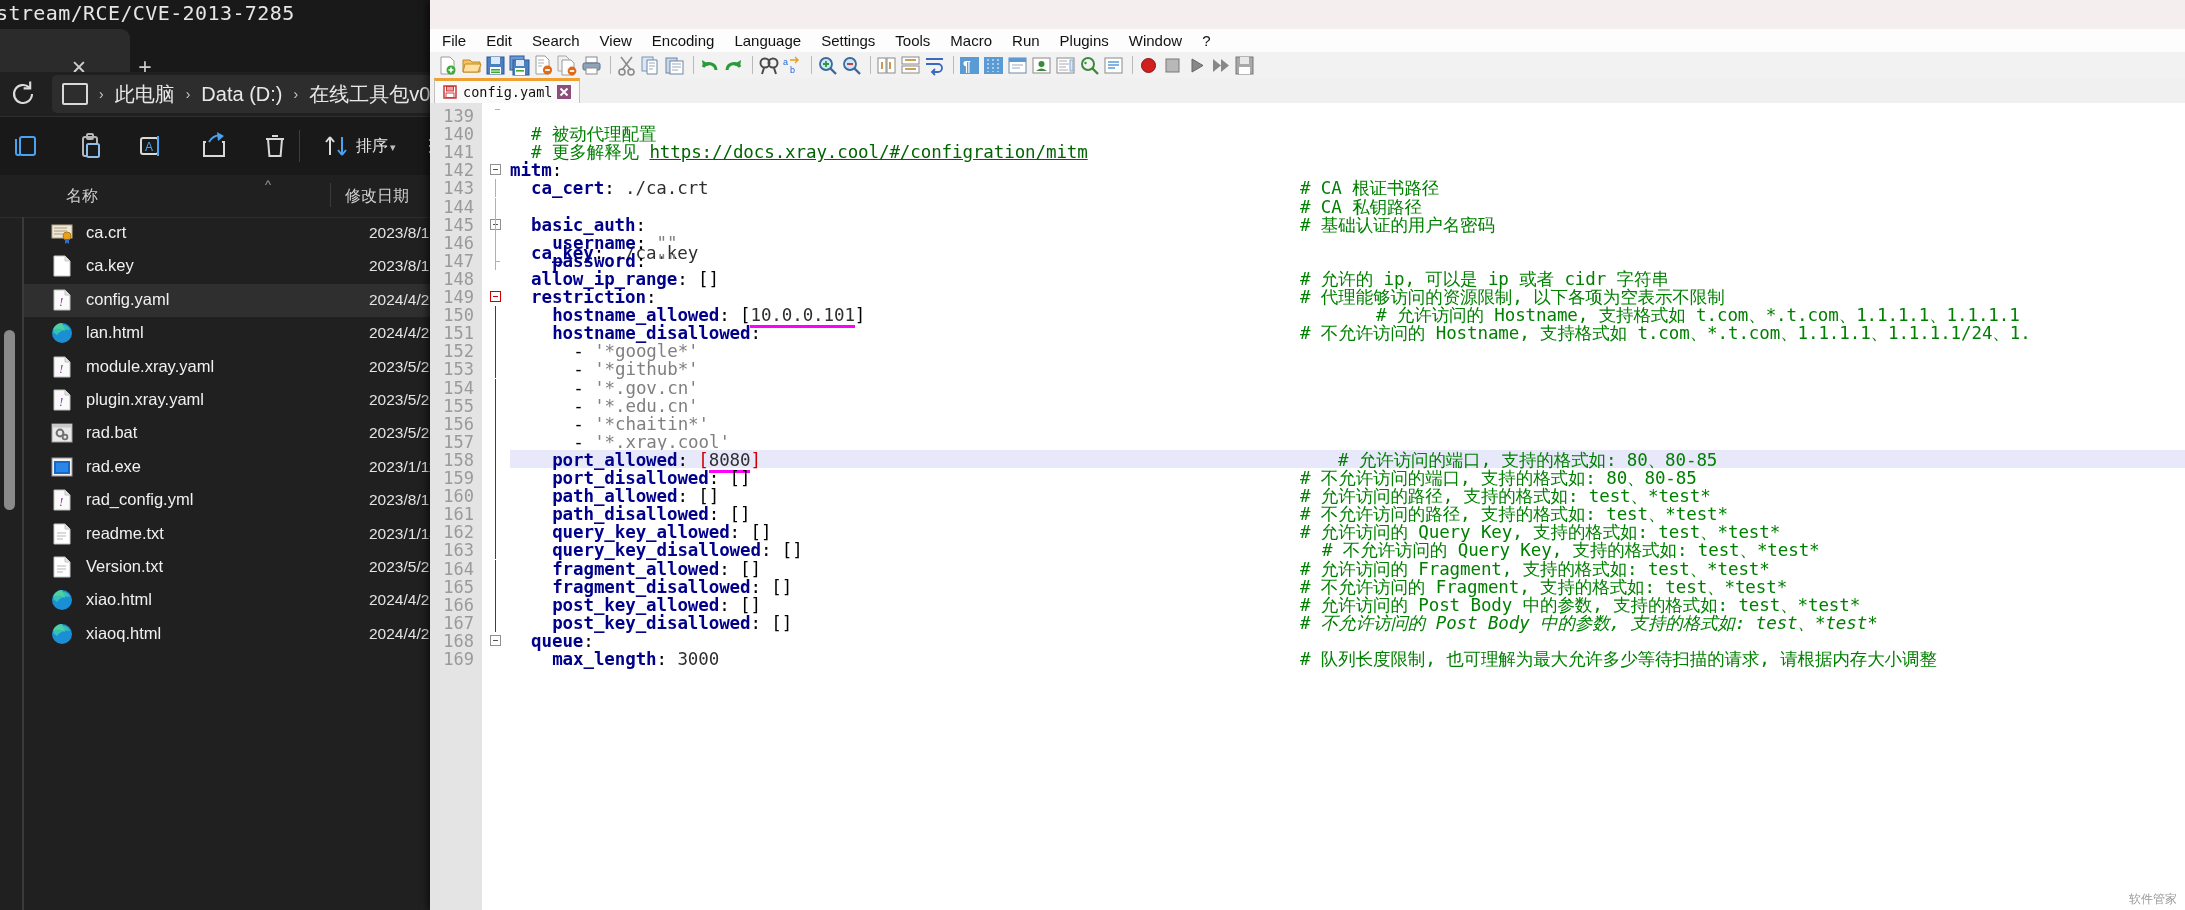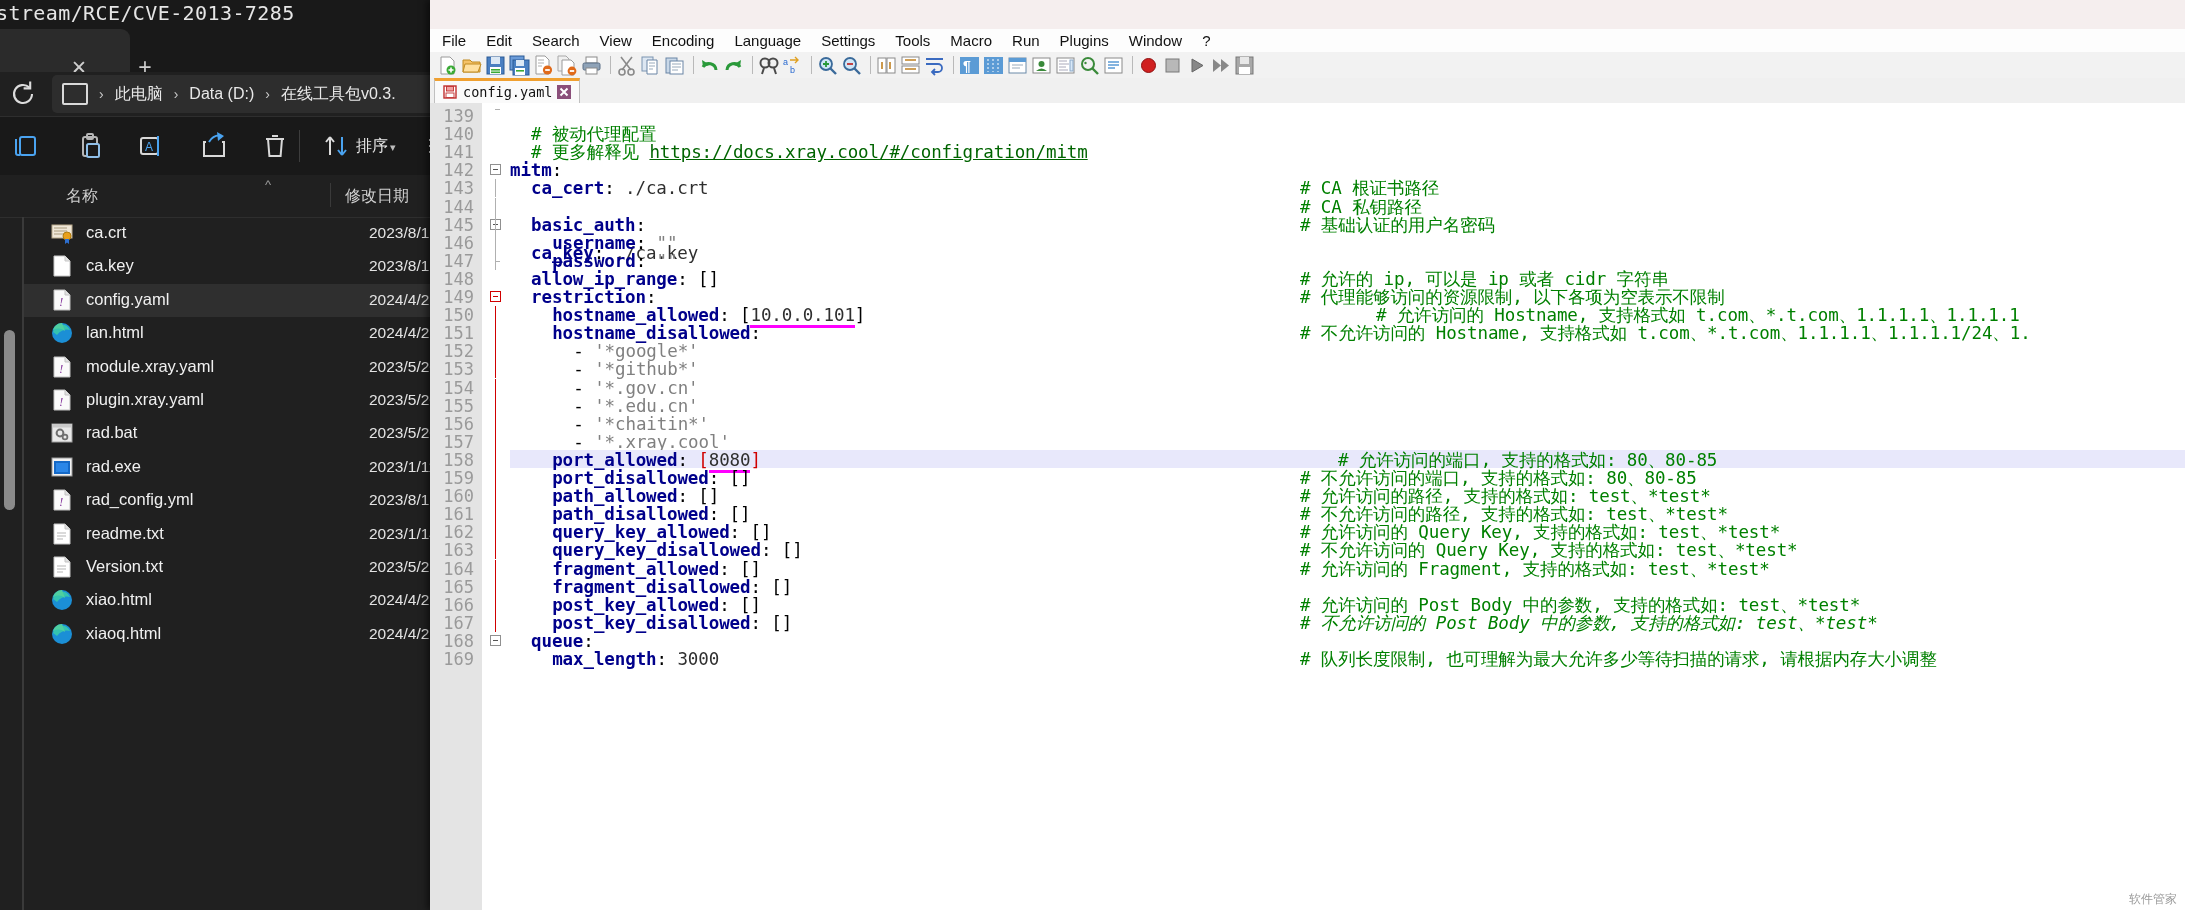--- a/index.html
+++ b/index.html
@@ -17,21 +17,21 @@
      border-radius:9px 9px 0 0;}
   .tab-close{position:absolute;left:64px;top:26px;width:30px;height:30px;color:#cfcfcf;
      font-size:19px;text-align:center;line-height:30px;cursor:default;}
   .tab-new{position:absolute;left:130px;top:26px;width:30px;height:30px;color:#cfcfcf;
      font-size:23px;text-align:center;line-height:28px;}
 
   .navbar{position:absolute;left:0;top:72px;width:600px;height:44px;background:#202020;}
   .nav-refresh{position:absolute;left:7px;top:6px;width:32px;height:32px;}
   .addressbar{position:absolute;left:52px;top:3px;height:38px;width:548px;background:#2d2d2d;
      border-radius:5px;display:flex;align-items:center;padding-left:10px;box-sizing:border-box;}
-  .crumb{color:#e8e8e8;font-size:16px;white-space:nowrap;}
+  .crumb{color:#e8e8e8;font-size:20px;white-space:nowrap;}
   .crumb-sep{color:#c9c9c9;font-size:14px;margin:0 11px;}
   .mon-icon{width:22px;height:18px;border:2px solid #d9d9d9;border-radius:2px;position:relative;}
   .mon-icon::after{content:"";position:absolute;left:7px;top:18px;width:8px;height:2px;background:#d9d9d9;}
 
   .cmdbar{position:absolute;left:0;top:116px;width:600px;height:58px;background:#191919;
      border-top:1px solid #2e2e2e;border-bottom:1px solid #2e2e2e;}
   .cmd{position:absolute;top:11px;width:36px;height:36px;}
   .cmd-label{position:absolute;color:#e6e6e6;font-size:16px;top:19px;white-space:nowrap;}
 
   .listhdr{position:absolute;left:0;top:175px;width:600px;height:42px;background:#202020;
@@ -625,24 +625,25 @@
           <div class="cl c" style="top: 347.9px; left: 828px;"># 允许访问的端口, 支持的格式如: 80、80-85</div>
           <div class="cl" style="top: 366px; left: 42.2px;"><span class="k">port_disallowed</span><span class="p">:</span> <span class="p">[]</span></div>
           <div class="cl c" style="top: 366px; left: 790px;"># 不允许访问的端口, 支持的格式如: 80、80-85</div>
           <div class="cl" style="top: 384.1px; left: 42.2px;"><span class="k">path_allowed</span><span class="p">:</span> <span class="p">[]</span></div>
           <div class="cl c" style="top: 384.1px; left: 790px;"># 允许访问的路径, 支持的格式如: test、*test*</div>
           <div class="cl" style="top: 402.2px; left: 42.2px;"><span class="k">path_disallowed</span><span class="p">:</span> <span class="p">[]</span></div>
           <div class="cl c" style="top: 402.2px; left: 790px;"># 不允许访问的路径, 支持的格式如: test、*test*</div>
           <div class="cl" style="top: 420.3px; left: 42.2px;"><span class="k">query_key_allowed</span><span class="p">:</span> <span class="p">[]</span></div>
           <div class="cl c" style="top: 420.3px; left: 790px;"># 允许访问的 Query Key, 支持的格式如: test、*test*</div>
           <div class="cl" style="top: 438.4px; left: 42.2px;"><span class="k">query_key_disallowed</span><span class="p">:</span> <span class="p">[]</span></div>
-          <div class="cl c" style="top: 438.4px; left: 790px;"># 不允许访问的 Query Key, 支持的格式如: test、*test*</div>
+          <div class="cl c" style="top: 438.4px; left: 812px;"># 不允许访问的 Query Key, 支持的格式如: test、*test*</div>
           <div class="cl" style="top: 456.5px; left: 42.2px;"><span class="k">fragment_allowed</span><span class="p">:</span> <span class="p">[]</span></div>
           <div class="cl c" style="top: 456.5px; left: 790px;"># 允许访问的 Fragment, 支持的格式如: test、*test*</div>
           <div class="cl" style="top: 474.6px; left: 42.2px;"><span class="k">fragment_disallowed</span><span class="p">:</span> <span class="p">[]</span></div>
+          <div class="cl c" style="top: 474.6px; left: 790px;"># 不允许访问的 Fragment, 支持的格式如: test、*test*</div>
           <div class="cl" style="top: 492.7px; left: 42.2px;"><span class="k">post_key_allowed</span><span class="p">:</span> <span class="p">[]</span></div>
           <div class="cl c" style="top: 492.7px; left: 790px;"># 允许访问的 Post Body 中的参数, 支持的格式如: test、*test*</div>
           <div class="cl" style="top: 510.8px; left: 42.2px;"><span class="k">post_key_disallowed</span><span class="p">:</span> <span class="p">[]</span></div>
           <div class="cl c" style="top: 510.8px; left: 790px; font-style: italic;"># 不允许访问的 Post Body 中的参数, 支持的格式如: test、*test*</div>
           <div class="cl" style="top: 528.9px; left: 21.1px;"><span class="k">queue</span><span class="p">:</span></div>
           <div class="cl" style="top: 547px; left: 42.2px;"><span class="k">max_length</span><span class="p">:</span> <span class="v">3000</span></div>
           <div class="cl c" style="top: 547px; left: 790px;"># 队列长度限制, 也可理解为最大允许多少等待扫描的请求, 请根据内存大小调整</div>
         </div>
       <div class="wm">软件管家</div>
     </div>

